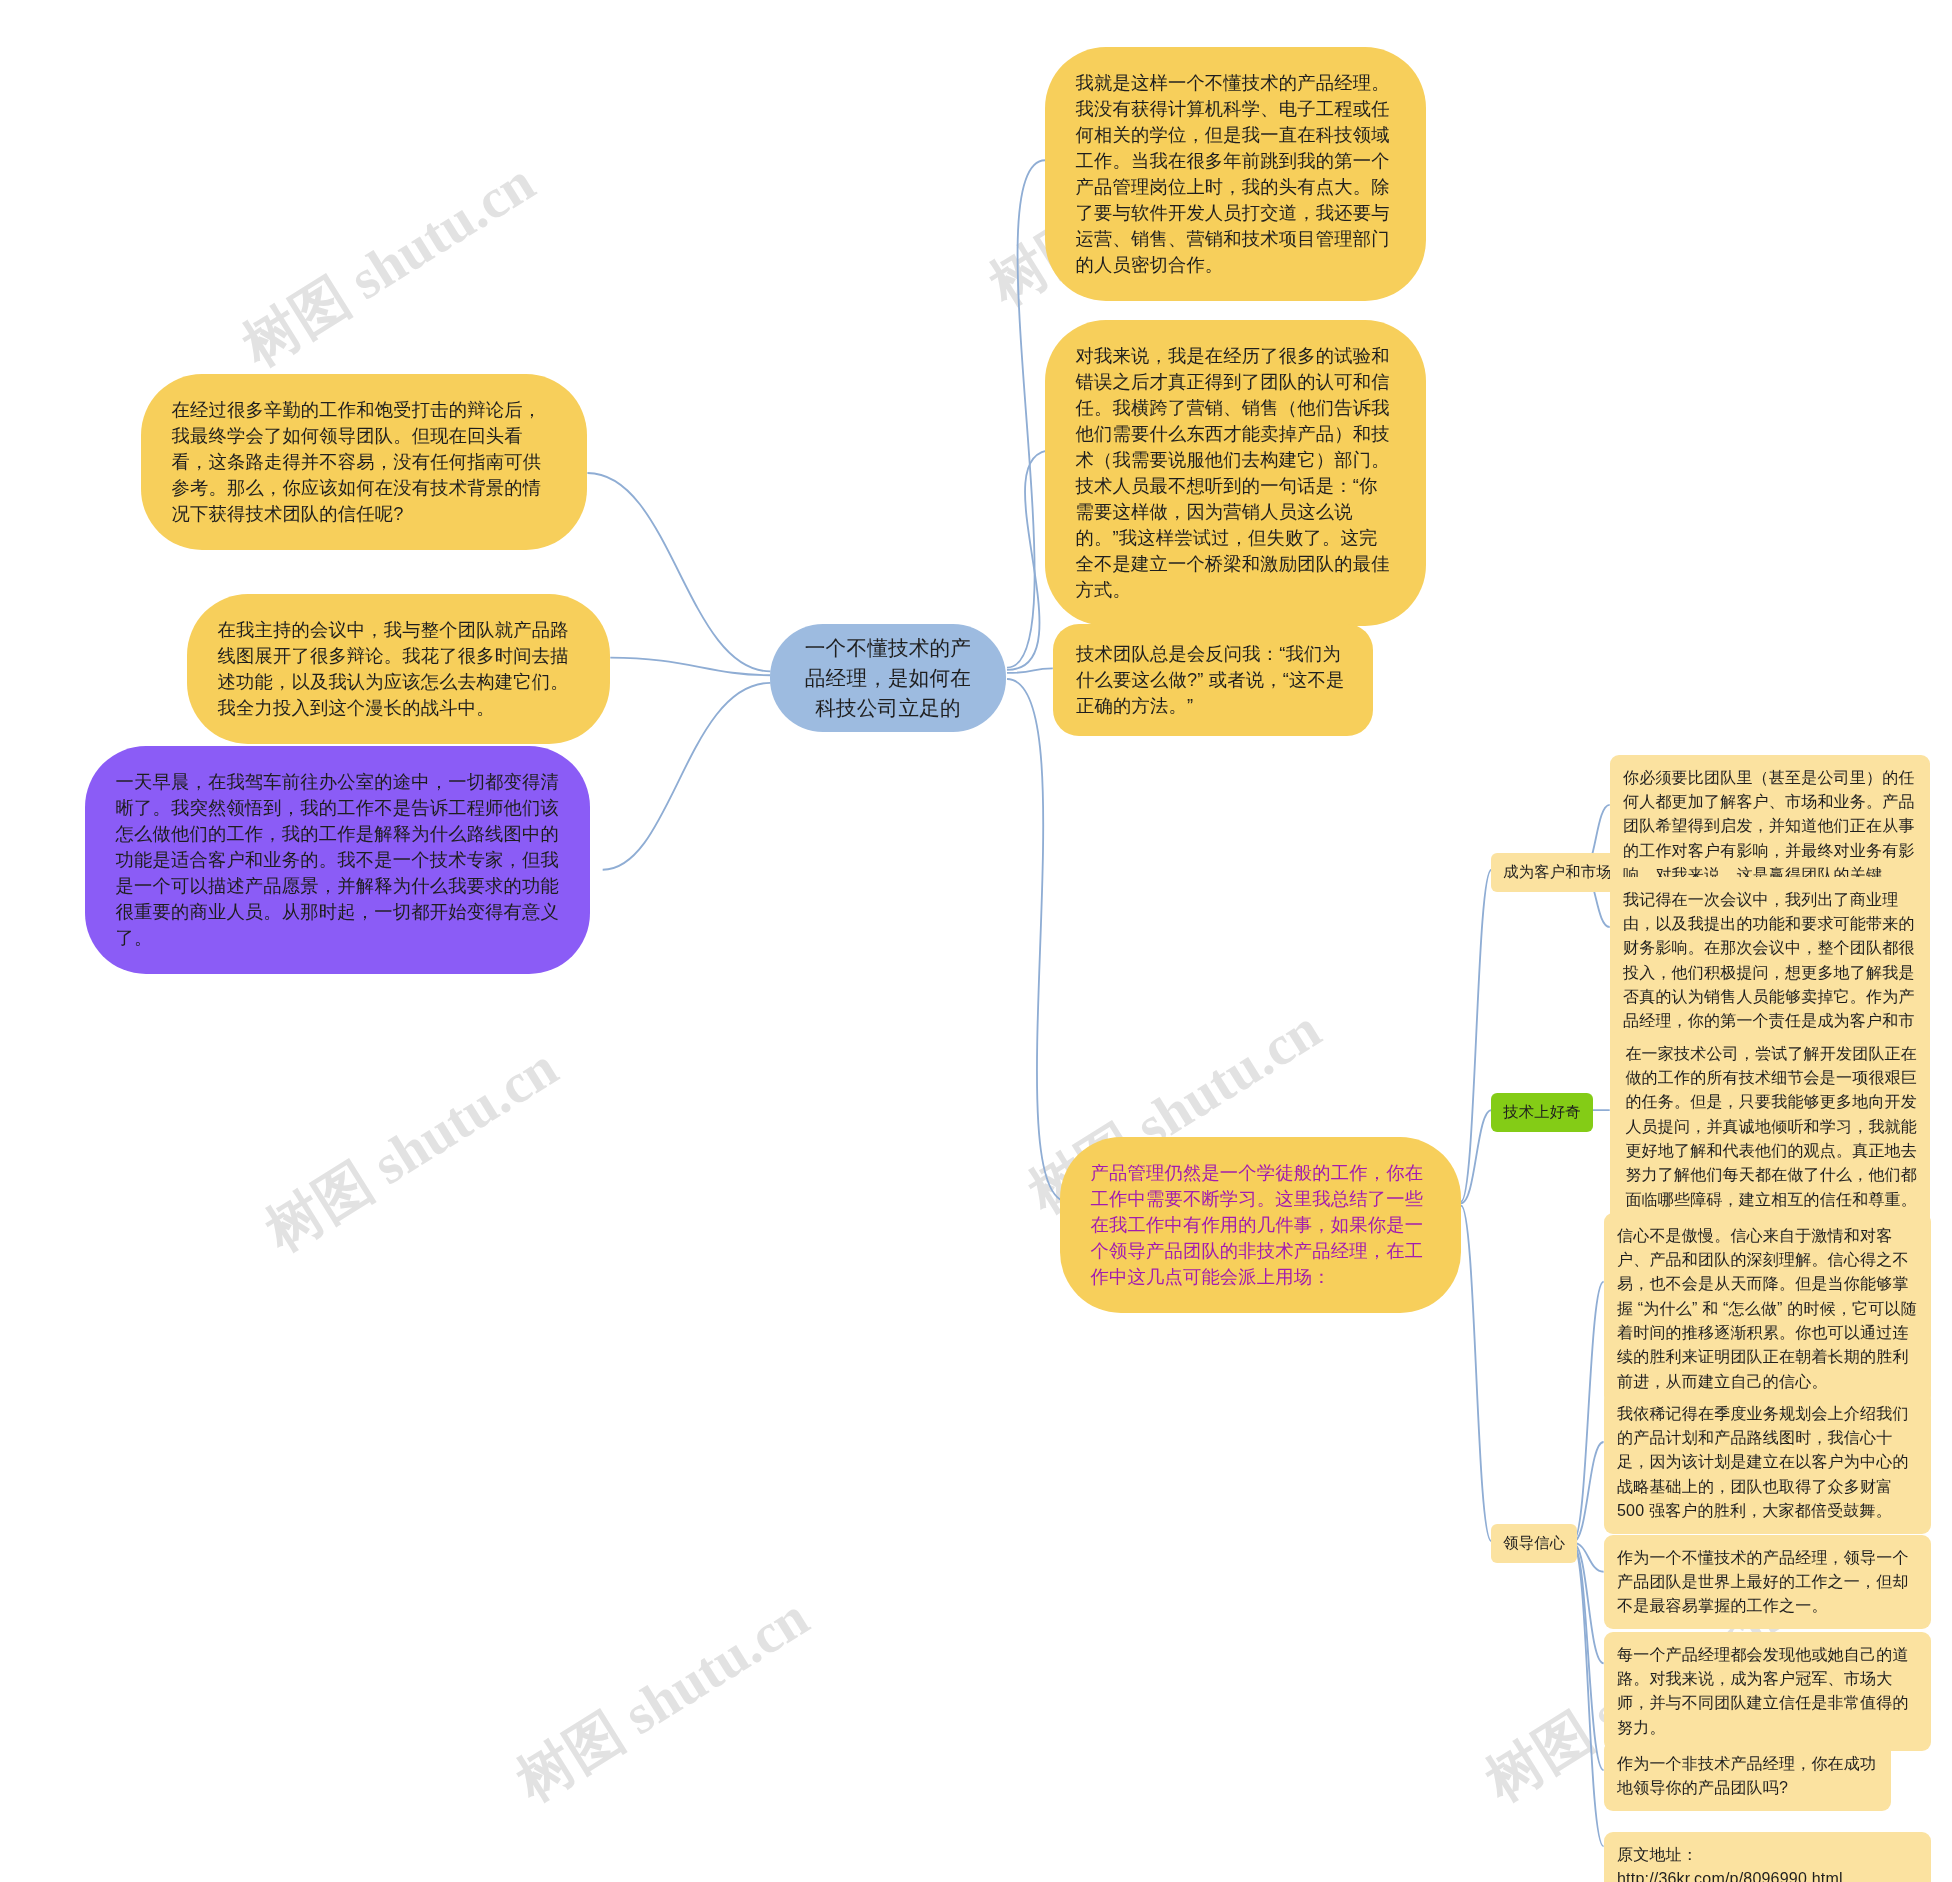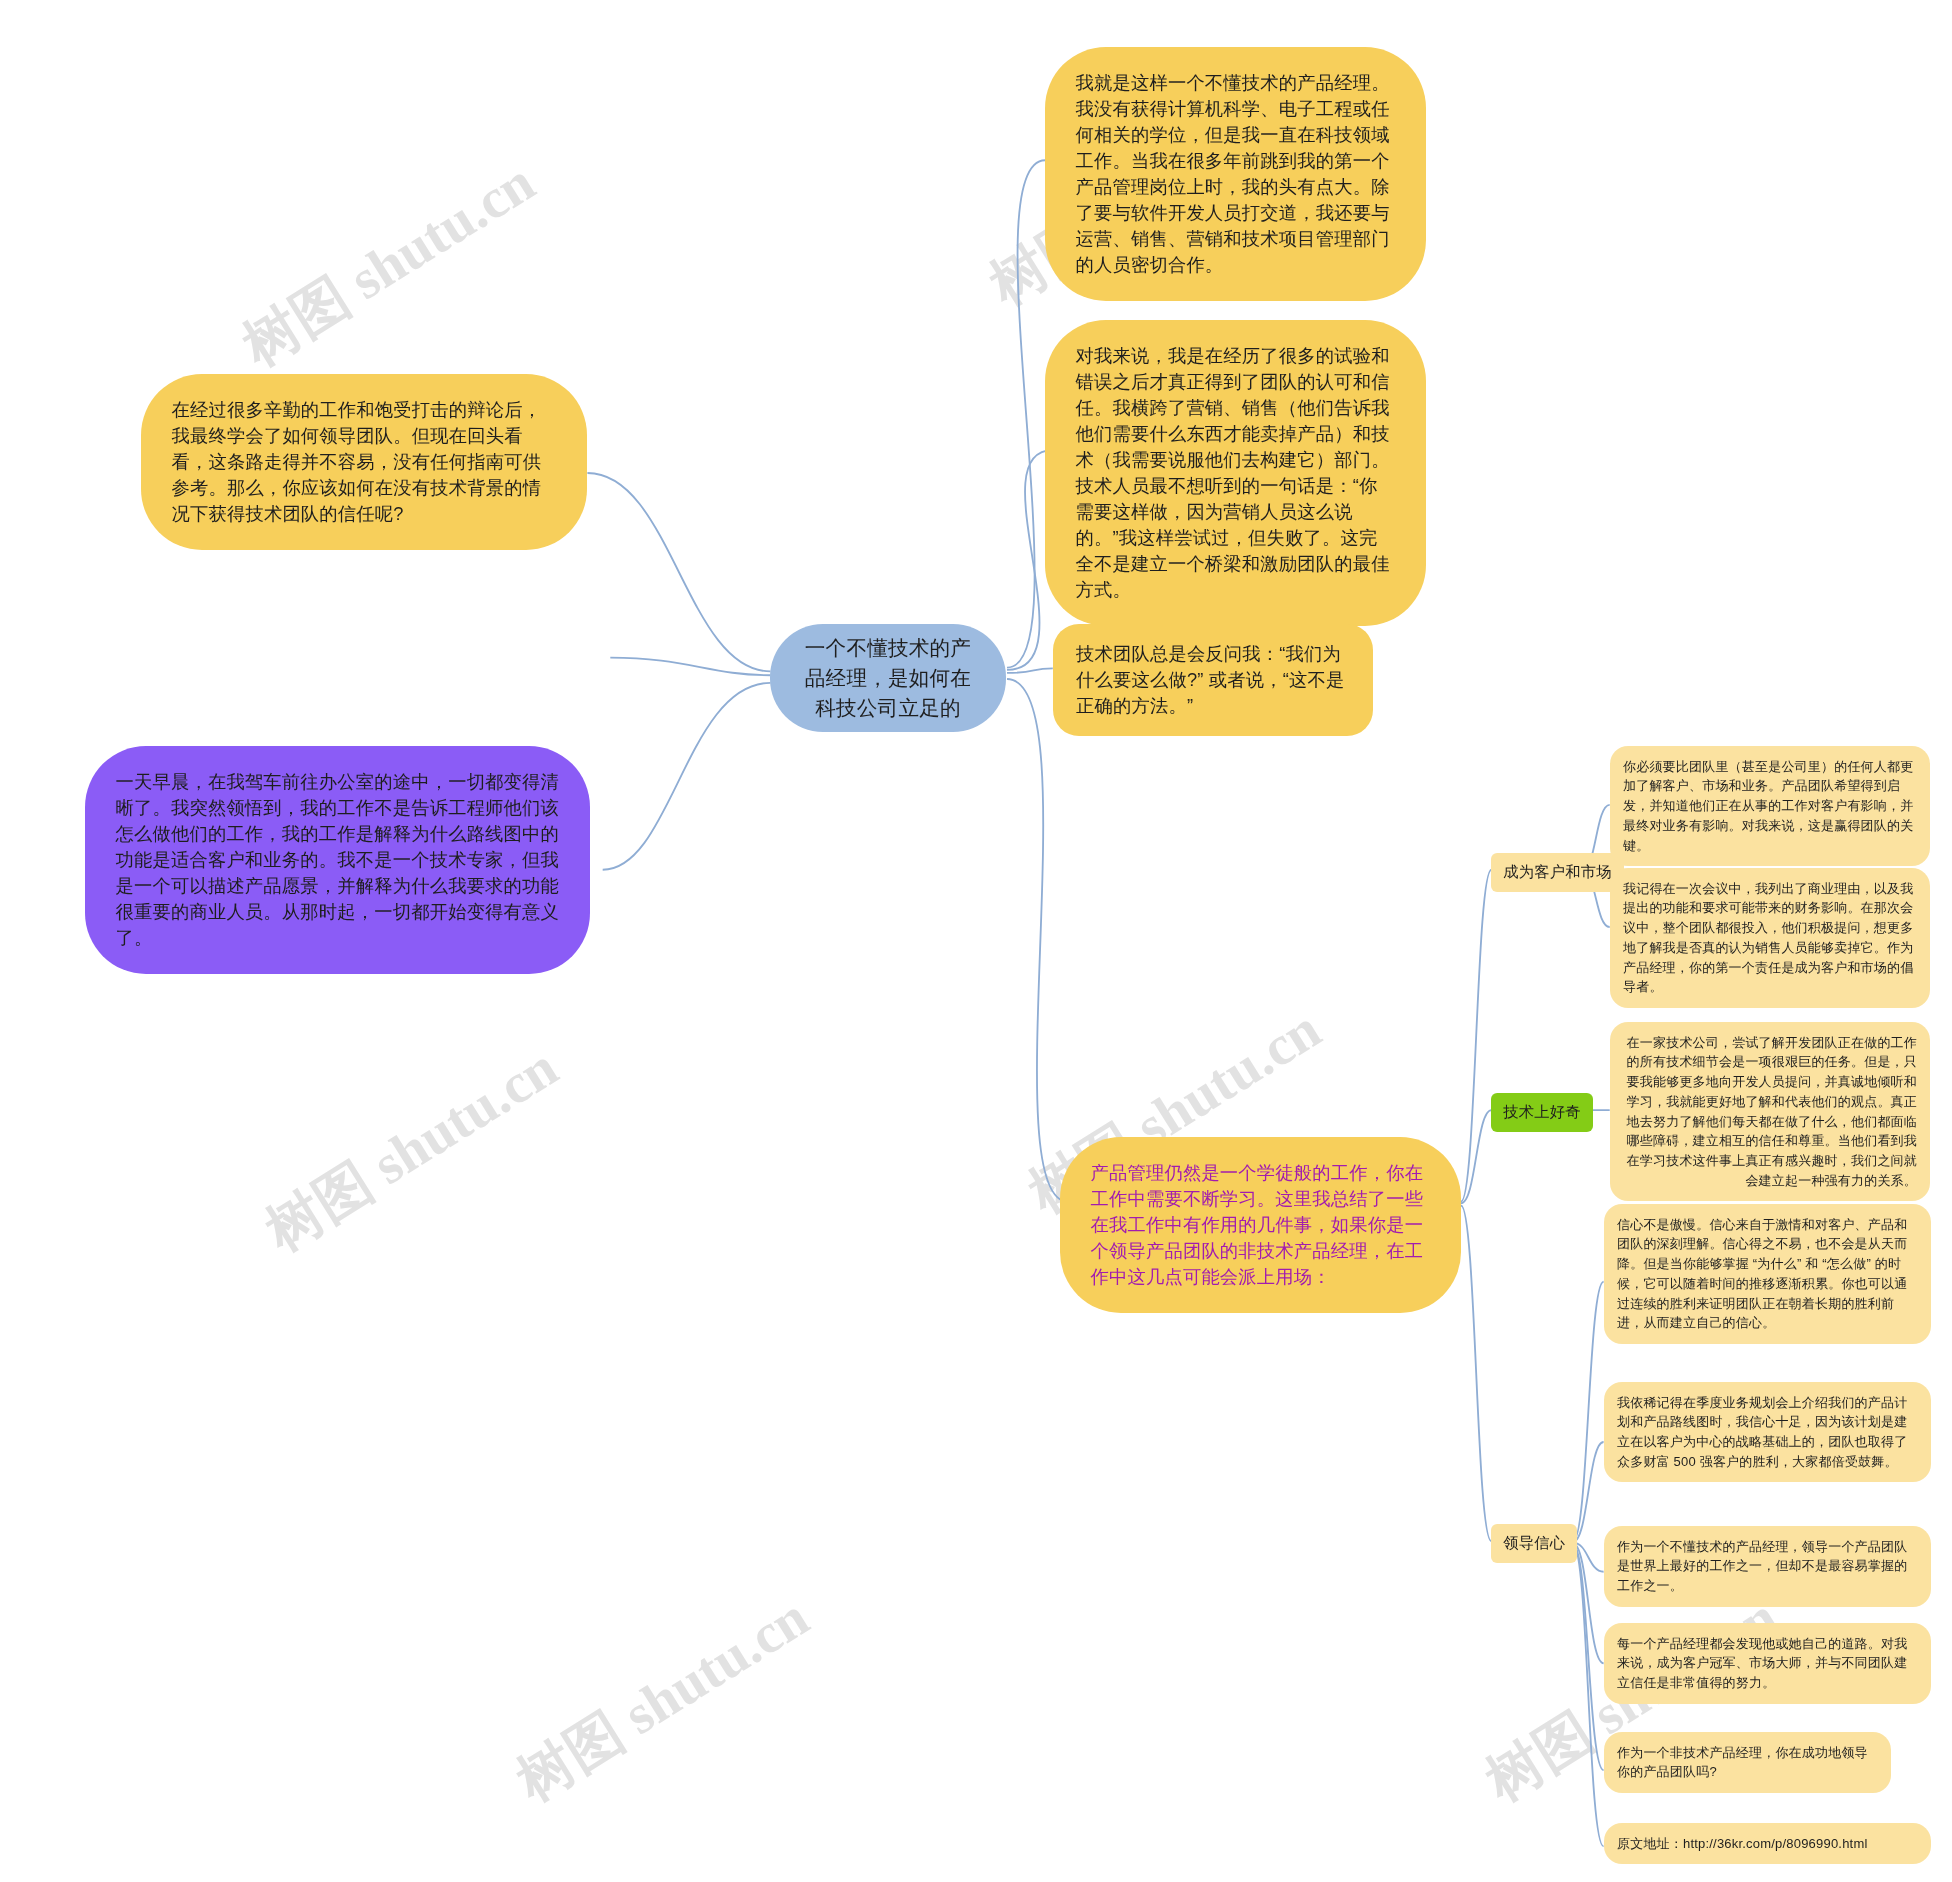--- a/index.html
+++ b/index.html
@@ -63,24 +63,25 @@
     background: #fbe2a0;
     border-radius: 6.1px;
     font-size: 15.3px;
     padding: 8.4px 12.2px;
     white-space: nowrap;
   }
 
   
   .n-leaf {
     background: #fbe2a0;
-    border-radius: 18px;
-    font-size: 13px;
+    border-radius: 9px;
+    font-size: 16px;
     line-height: 1.52;
     padding: 10.7px 13px;
+    margin-top: 9px;
   }
 </style>
 </head>
 <body style="background: rgb(255, 255, 255);">
 
 <div id="canvas">
 
   <div class="wm" style="left: 229px; top: 320px; font-size: 56px; color: rgb(226, 226, 226);">树图 shutu.cn</div>
   <div class="wm" style="left: 976px; top: 259px; font-size: 56px; color: rgb(226, 226, 226);">树图 shutu.cn</div>
   <div class="wm" style="left: 252px; top: 1205px; font-size: 56px; color: rgb(226, 226, 226);">树图 shutu.cn</div>
@@ -113,20 +114,21 @@
     <path d="M 2062 2022 C 2082 2022 2082 2060 2102 2060" stroke="#8fadd4"></path>
     <path d="M 2062 2023 C 2082 2023 2082 2180 2102 2180" stroke="#8fadd4"></path>
     <path d="M 2062 2024 C 2082 2024 2082 2320 2102 2320" stroke="#8fadd4"></path>
     <path d="M 2062 2025 C 2082 2025 2082 2420 2102 2420" stroke="#8fadd4"></path>
   </svg>
 
   <div class="node n-root" style="left: 770px; top: 624px; width: 236px; background: rgb(157, 187, 224); color: rgb(30, 30, 30);">一个不懂技术的产品经理，是如何在科技公司立足的</div>
 
   <div class="node n-main" style="left: 141px; top: 374px; width: 446px; background: rgb(247, 207, 91); color: rgb(30, 30, 30);">在经过很多辛勤的工作和饱受打击的辩论后，我最终学会了如何领导团队。但现在回头看看，这条路走得并不容易，没有任何指南可供参考。那么，你应该如何在没有技术背景的情况下获得技术团队的信任呢?</div>
 
+  <div class="node n-main" style="left: 187px; top: 594px; width: 423px; background: rgb(247, 207, 91); color: rgb(30, 30, 30);">在我主持的会议中，我与整个团队就产品路线图展开了很多辩论。我花了很多时间去描述功能，以及我认为应该怎么去构建它们。我全力投入到这个漫长的战斗中。</div>
 
   <div class="node n-main" style="left: 85px; top: 746px; width: 505px; background: #8b5cf6; color: rgb(30, 30, 30);">一天早晨，在我驾车前往办公室的途中，一切都变得清晰了。我突然领悟到，我的工作不是告诉工程师他们该怎么做他们的工作，我的工作是解释为什么路线图中的功能是适合客户和业务的。我不是一个技术专家，但我是一个可以描述产品愿景，并解释为什么我要求的功能很重要的商业人员。从那时起，一切都开始变得有意义了。</div>
 
   <div class="node n-main" style="left: 1045px; top: 47px; width: 381px; background: rgb(247, 207, 91); color: rgb(30, 30, 30);">我就是这样一个不懂技术的产品经理。我没有获得计算机科学、电子工程或任何相关的学位，但是我一直在科技领域工作。当我在很多年前跳到我的第一个产品管理岗位上时，我的头有点大。除了要与软件开发人员打交道，我还要与运营、销售、营销和技术项目管理部门的人员密切合作。</div>
 
   <div class="node n-main" style="left: 1045px; top: 320px; width: 381px; background: rgb(247, 207, 91); color: rgb(30, 30, 30);">对我来说，我是在经历了很多的试验和错误之后才真正得到了团队的认可和信任。我横跨了营销、销售（他们告诉我他们需要什么东西才能卖掉产品）和技术（我需要说服他们去构建它）部门。技术人员最不想听到的一句话是：“你需要这样做，因为营销人员这么说的。”我这样尝试过，但失败了。这完全不是建立一个桥梁和激励团队的最佳方式。</div>
 
   <div class="node n-main" style="left: 1053px; top: 624px; width: 320px; border-radius: 26px; padding: 17px 23px; background: rgb(247, 207, 91); color: rgb(30, 30, 30);">技术团队总是会反问我：“我们为什么要这么做?” 或者说，“这不是正确的方法。”</div>
 
   <div class="node n-main" style="left: 1060px; top: 1137px; width: 401px; background: rgb(247, 207, 91); color: #a21caf;">产品管理仍然是一个学徒般的工作，你在工作中需要不断学习。这里我总结了一些在我工作中有作用的几件事，如果你是一个领导产品团队的非技术产品经理，在工作中这几点可能会派上用场：</div>

